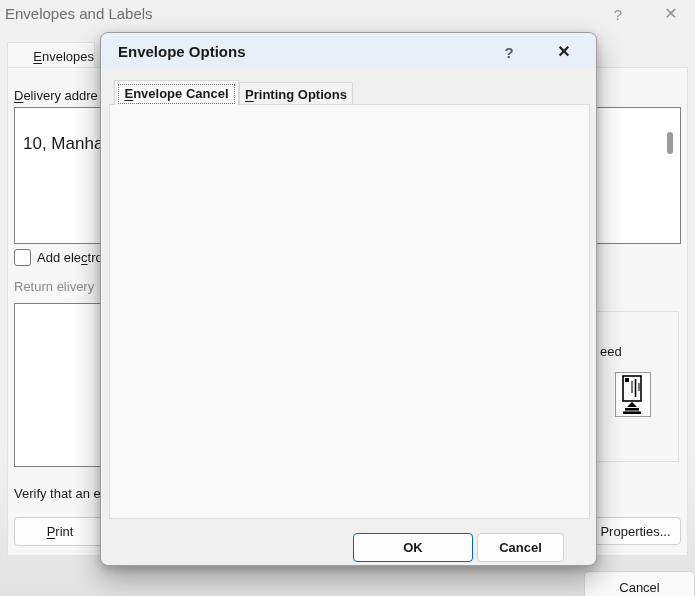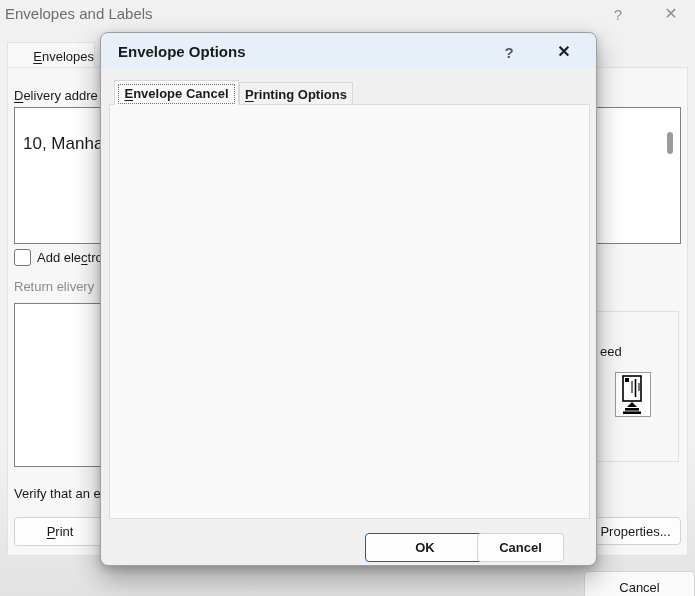--- a/index.html
+++ b/index.html
@@ -88,21 +88,21 @@
     align-items:center;justify-content:space-evenly;}
   .sp{font-size:7px;line-height:8px;color:#1a1a1a;cursor:default;}
   .frame{left:165px;top:365px;width:182px;height:86px;background:#d8d8d8;
     border:1px solid #c2c2c2;box-sizing:border-box;}
   .env{position:absolute;left:7px;top:6px;width:165px;height:70px;background:#fff;
     border:2px solid #161616;}
   .stamp{position:absolute;right:8px;top:4px;width:16px;height:16px;background:#111;}
   .addr{position:absolute;left:69px;top:36px;}
   .addr div{width:62px;height:2px;background:#111;margin-bottom:3px;}
   .addr div:last-child{width:58px;}
-  .okbtn{left:264px;top:500px;width:120px;height:29px;border-color:#0067c0;}
+  .okbtn{left:252px;top:500px;width:120px;height:29px;border-color:#0067c0;}
   .ccbtn{left:376px;top:500px;width:87px;height:29px;}
 </style>
 </head>
 <body>
 
 <div class="screen">
 
   <div class="abs bwin-title">Envelopes and Labels</div>
   <div class="abs cap bwin-help">
     <span>?</span>

